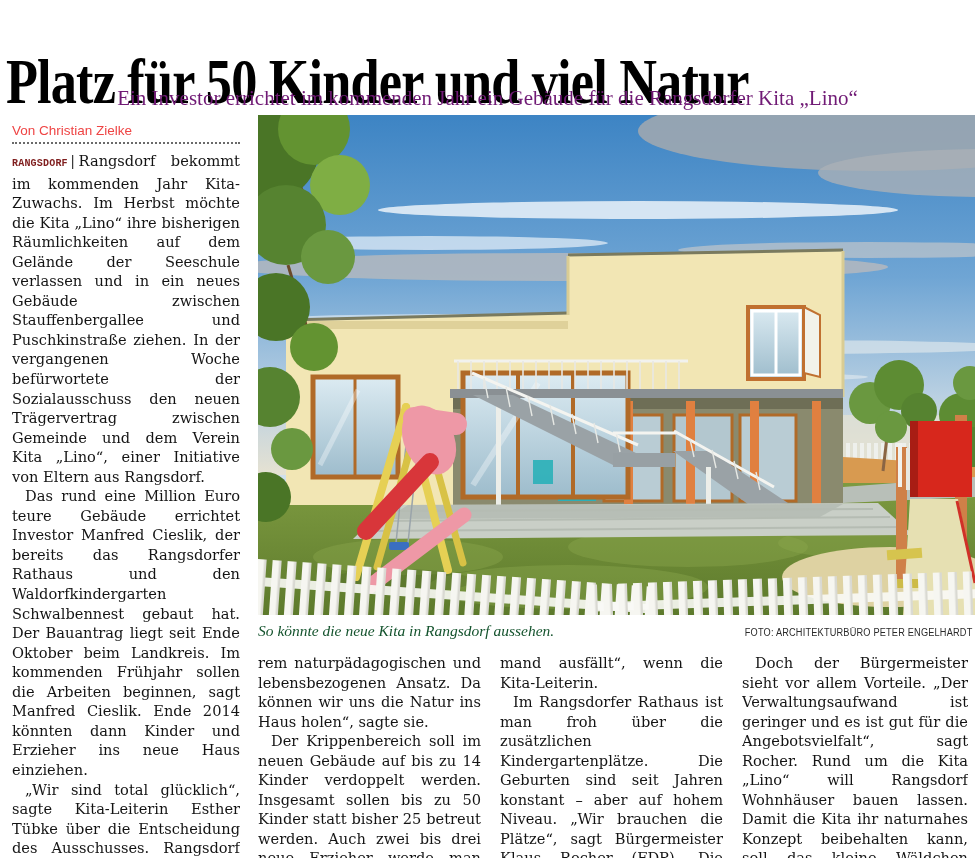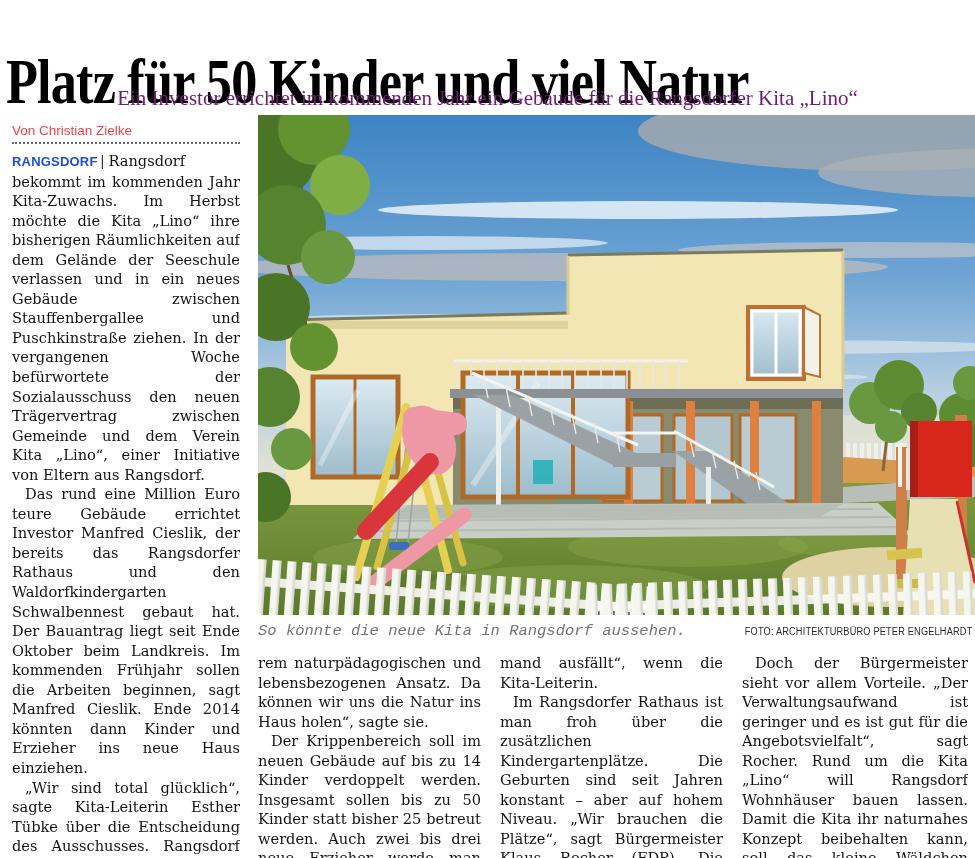--- a/index.html
+++ b/index.html
@@ -36,34 +36,34 @@
     font-size:14.6px;line-height:19.55px;text-align:justify;
     hyphens:auto;-webkit-hyphens:auto;color:#141414;
   }
   .col p{margin:0;}
   .col p.indent{text-indent:13px;}
   .col1{left:12px;top:151px;width:228px;height:707px;overflow:hidden;}
   .col2{left:258px;top:653px;width:223px;height:205px;overflow:hidden;}
   .col3{left:500px;top:653px;width:223px;height:205px;overflow:hidden;}
   .col4{left:742px;top:653px;width:226px;height:205px;overflow:hidden;}
   .lead-tag{
-    font-family:Liberation Sans, sans-serif;font-weight:bold;
-    font-size:13px;letter-spacing:.2px;color:#1d4ed8;
+    font-family:Liberation Mono, monospace;font-weight:bold;
+    font-size:10px;letter-spacing:.2px;color:#7f1d1d;
   }
   .lead-sep{font-family:"Liberation Sans", sans-serif;font-weight:300;color:#333;padding:0 4px 0 3px;}
 
   
   .figure{left:258px;top:115px;width:717px;height:500px;overflow:hidden;background:#cfe0ec;}
   .figure svg{display:block;}
   .caption-row{
     left:258px;top:622px;width:714px;height:22px;
     display:flex;justify-content:space-between;align-items:baseline;
   }
   .fig-caption{
-    font-family:Liberation Mono, monospace;font-style:italic;font-size:15.5px;color:#737373;
+    font-family:Liberation Serif, serif;font-style:italic;font-size:15.5px;color:#14532d;
   }
   .fig-credit{
     font-family:"Liberation Sans", sans-serif;font-size:10px;color:#2a2a2a;
     letter-spacing:.2px;transform:scaleX(.92);transform-origin:right center;white-space:nowrap;
   }
 </style>
 </head>
 <body>
 
 <h1 class="abs headline"><span>Platz für 50 Kinder und viel Natur</span></h1>

